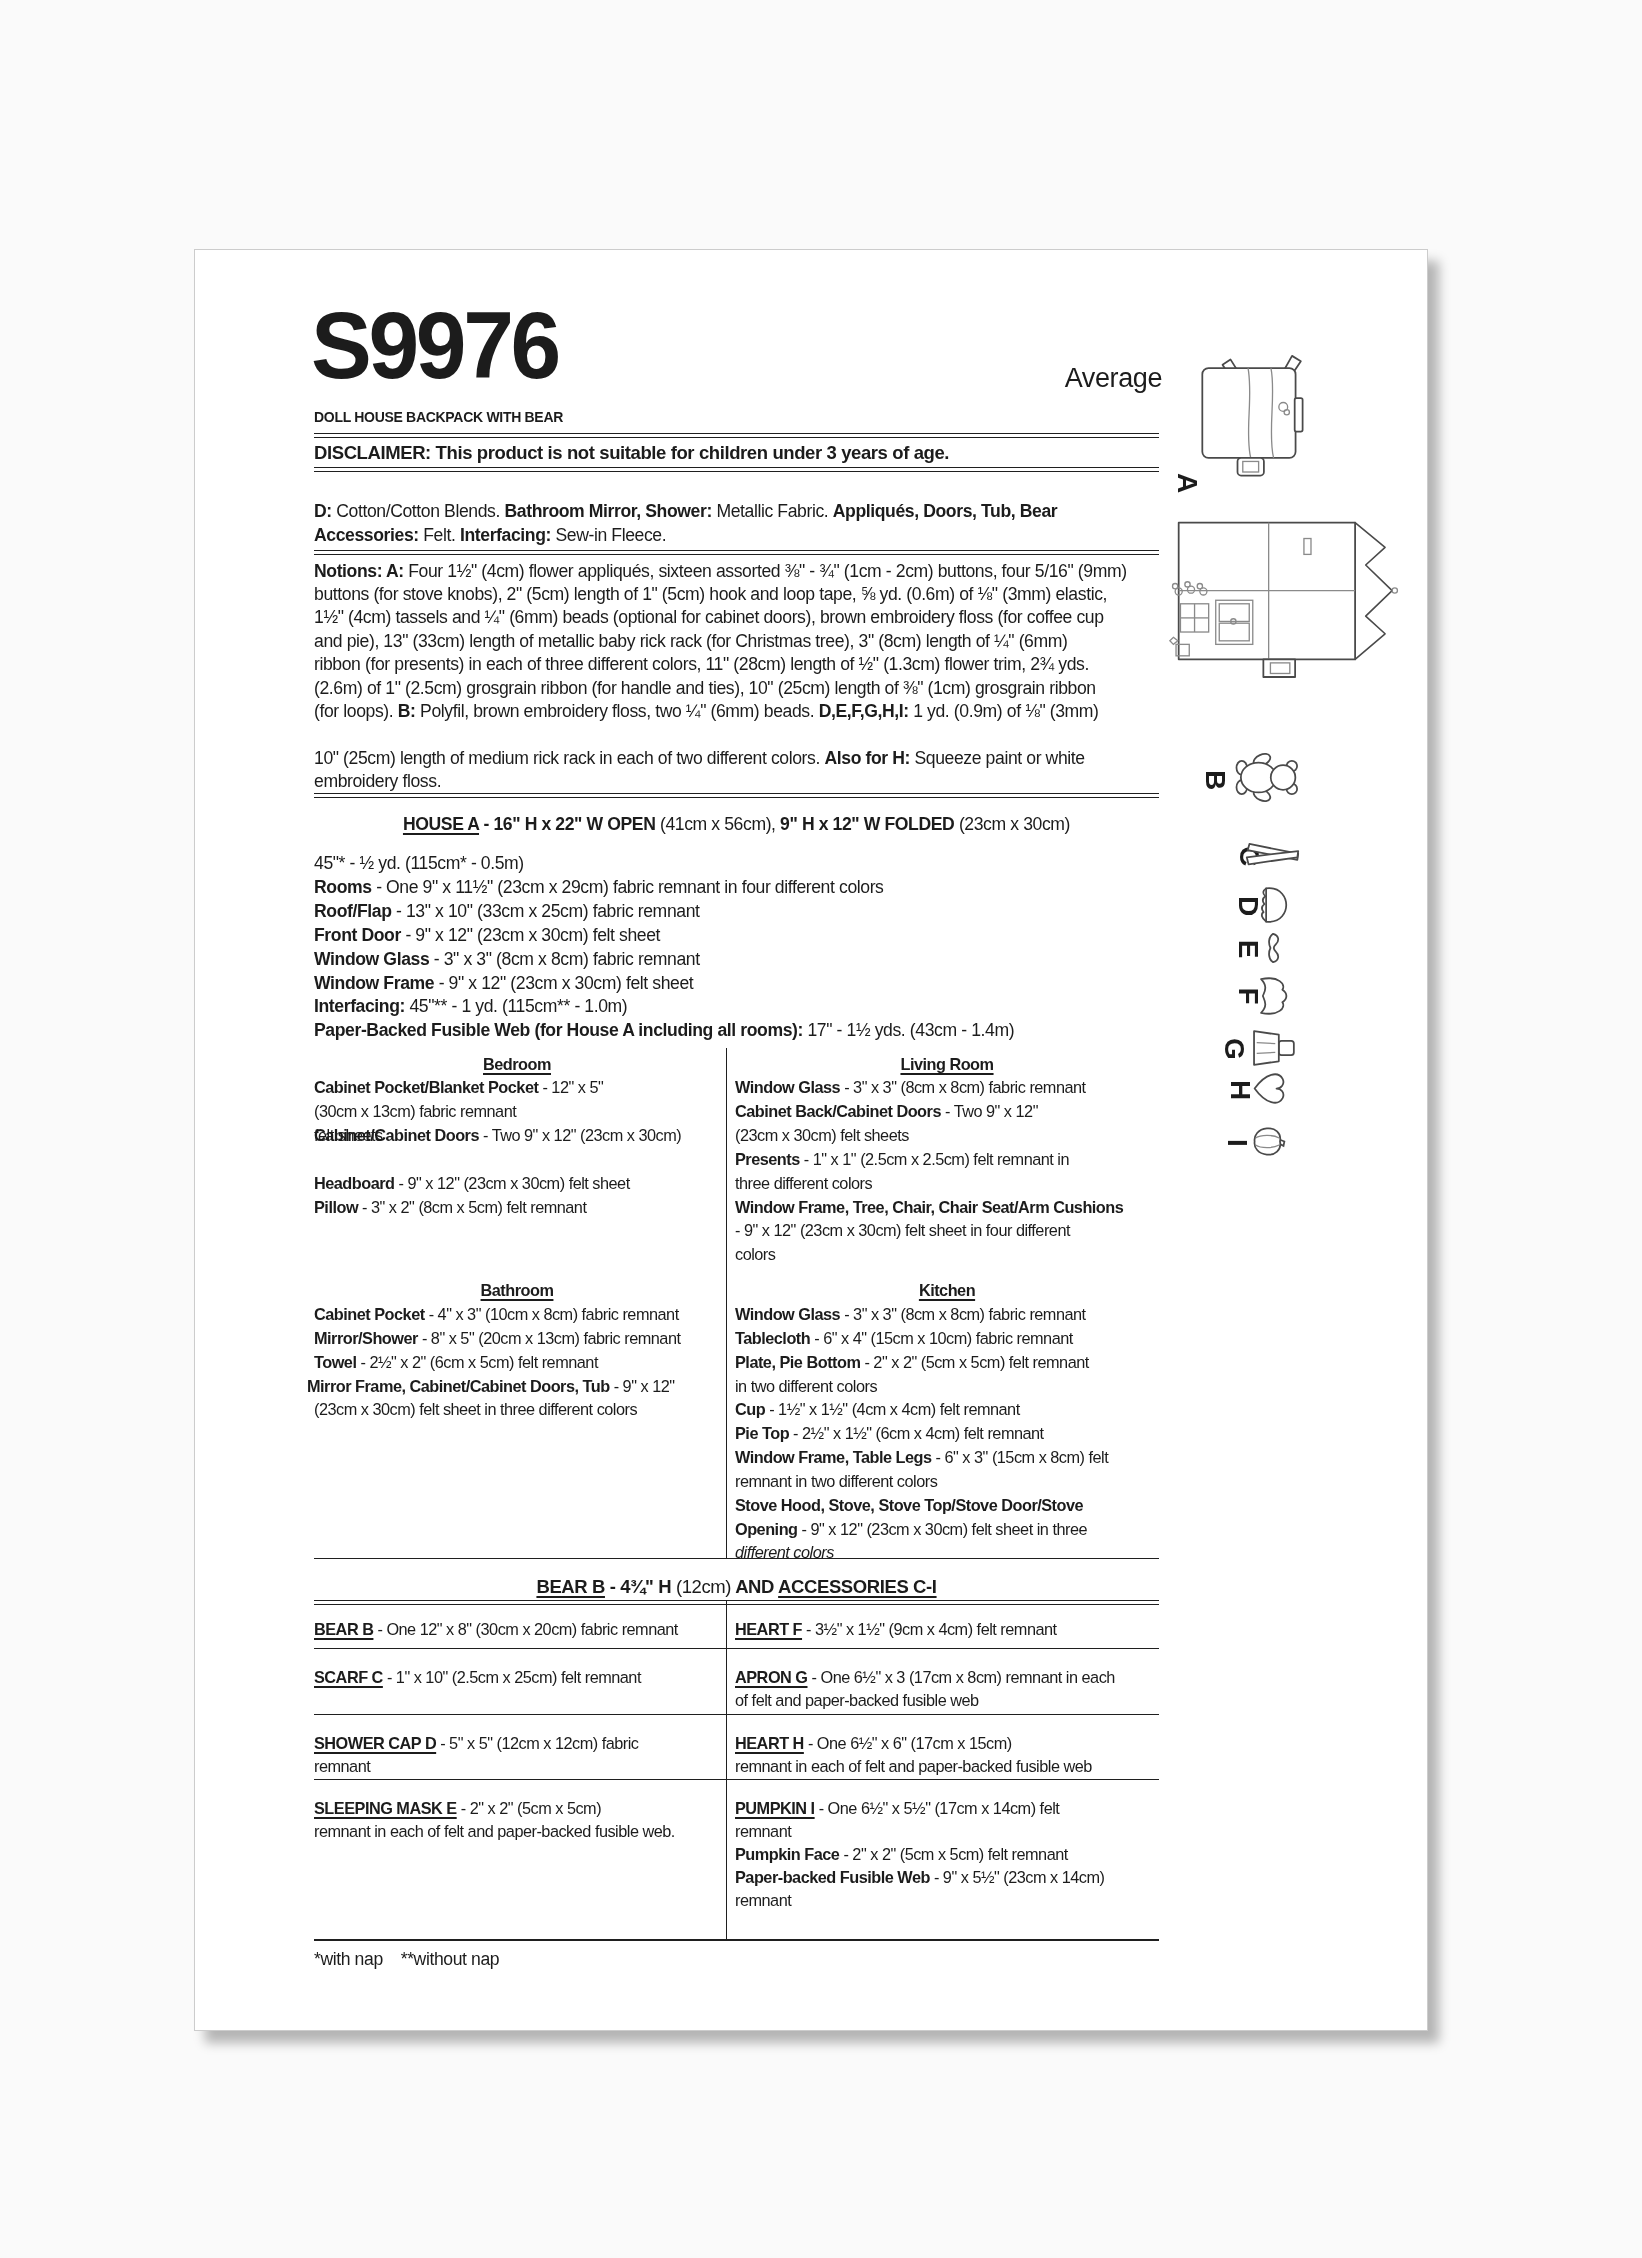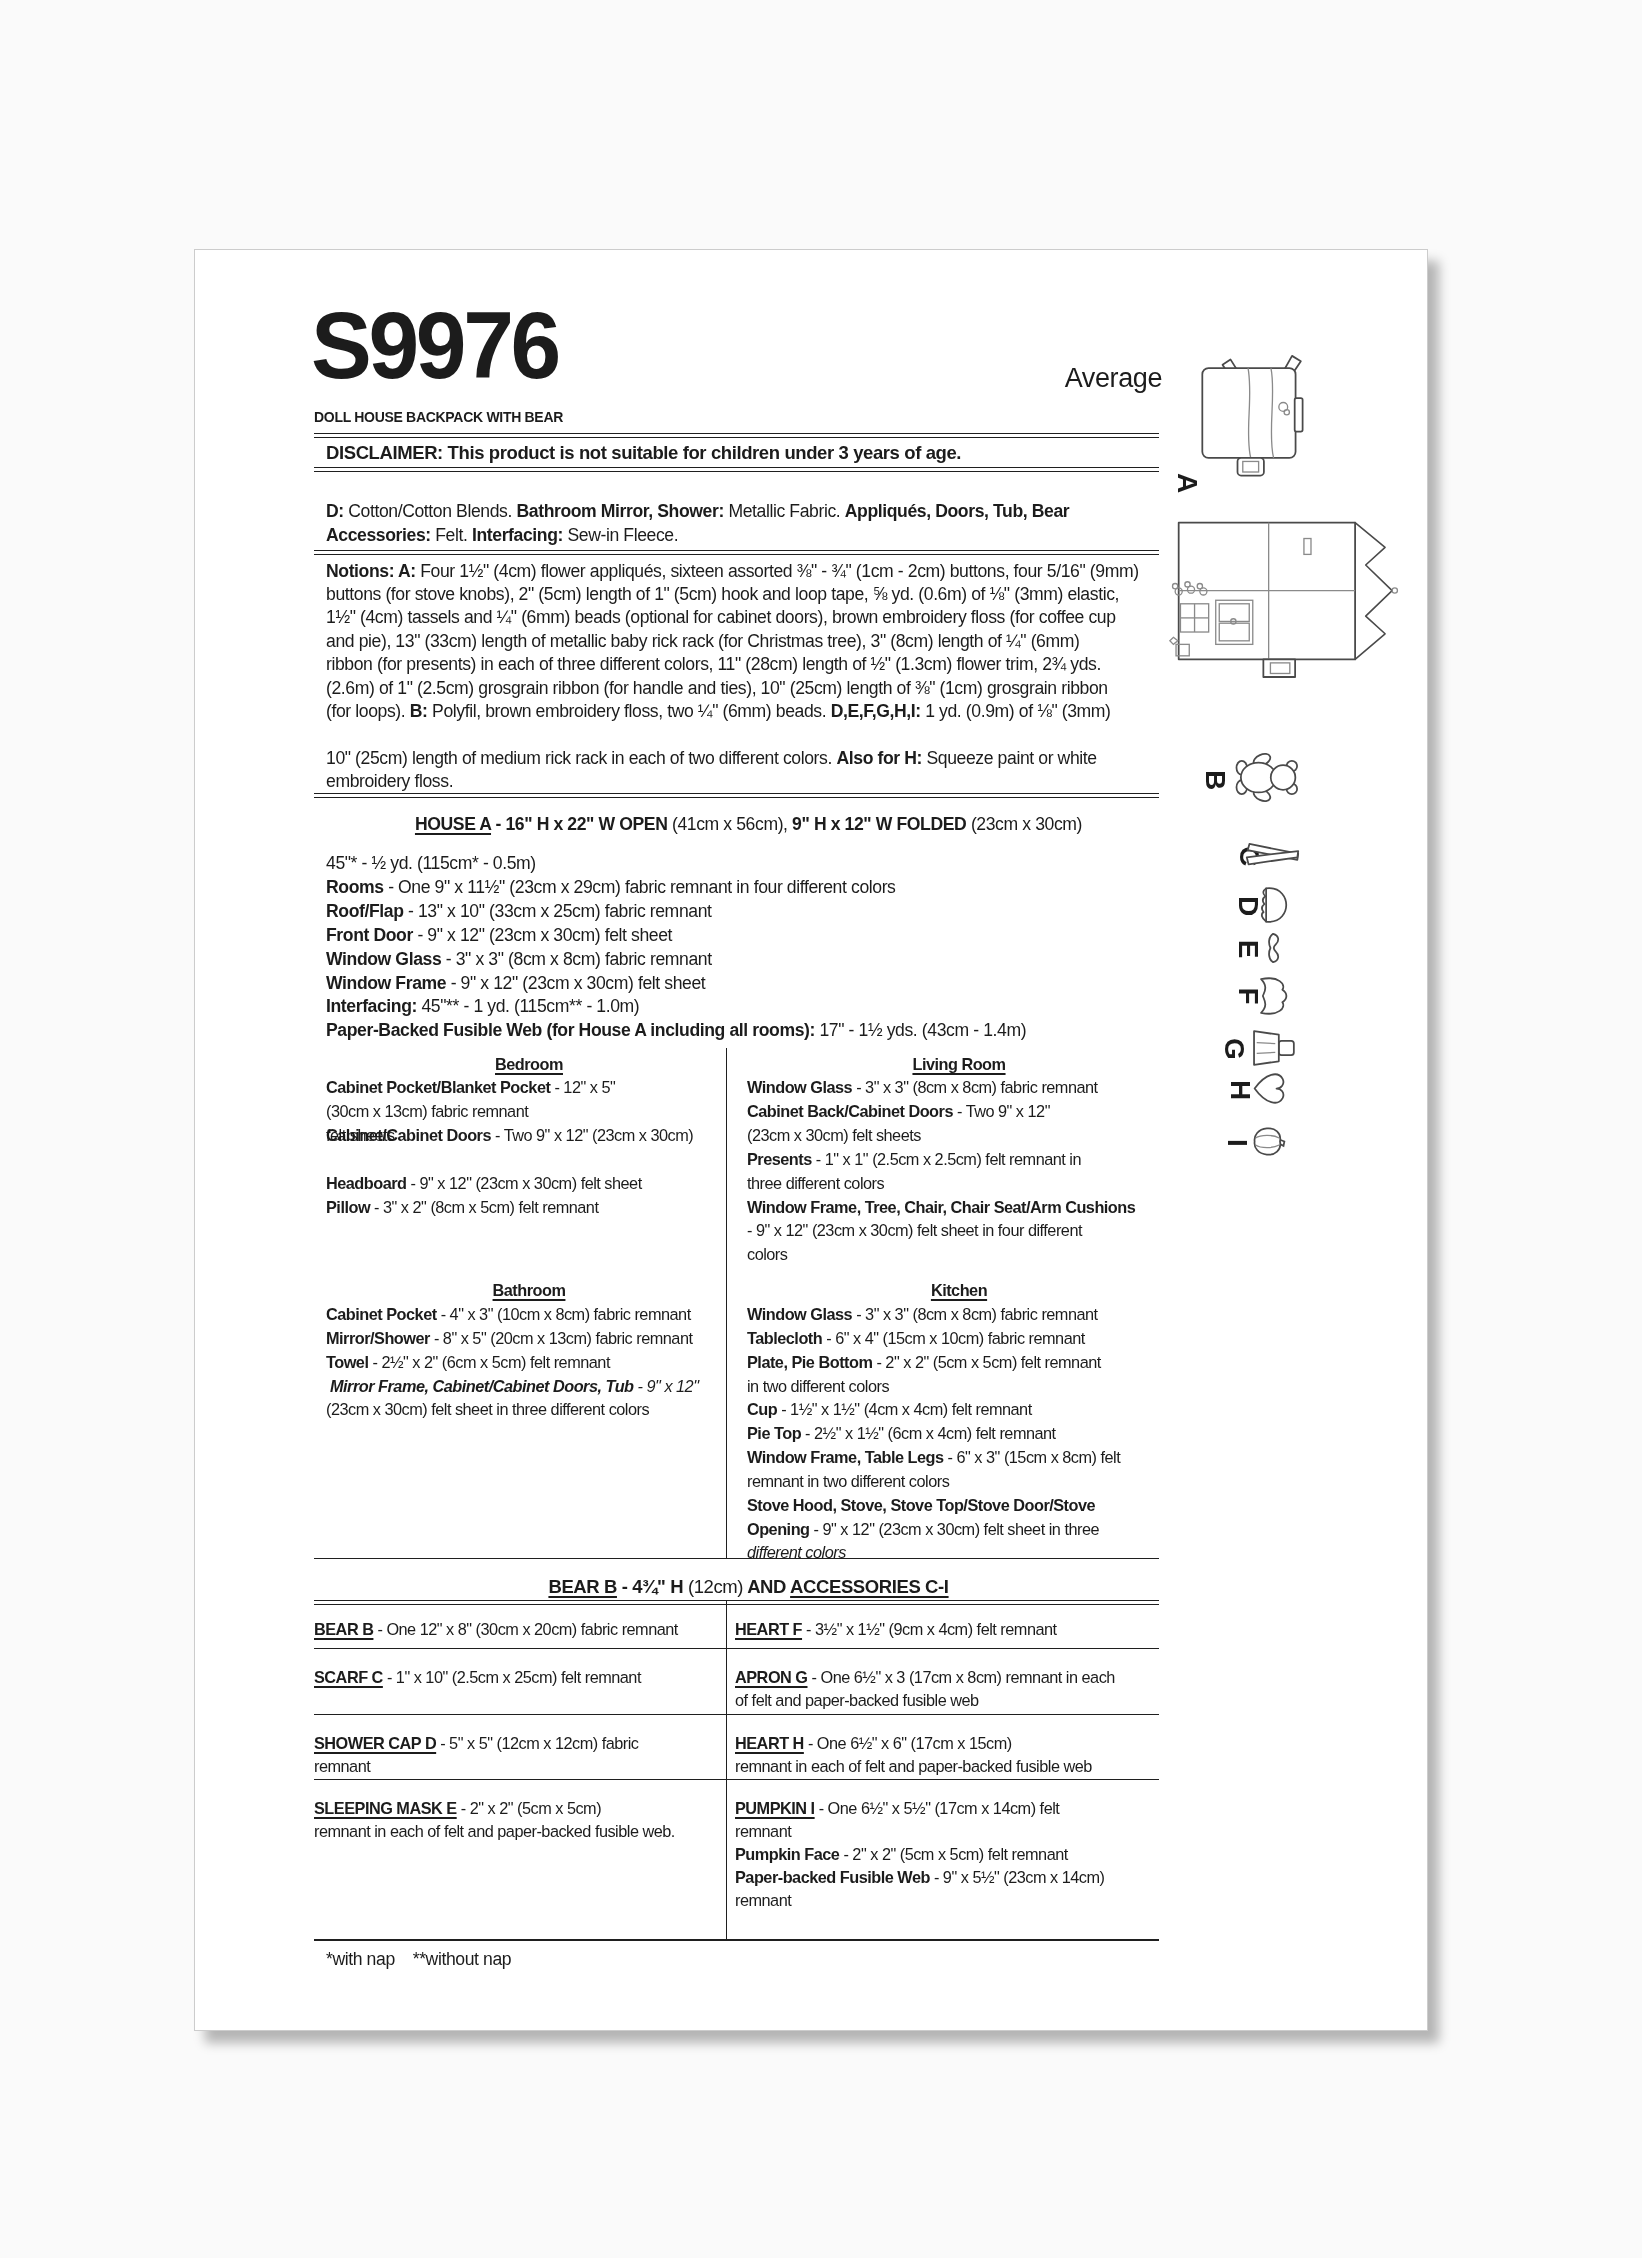--- a/index.html
+++ b/index.html
@@ -8,21 +8,21 @@
     background:#fafafa;
     font-family:"Liberation Sans", sans-serif;
     color:#1c1c1c;
   }
   .page{
     position:absolute;left:194px;top:249px;width:1232px;height:1780px;
     background:#ffffff;border:0.9px solid #cccccc;
     box-shadow:10.6px 12.4px 10.6px rgba(0,0,0,0.28);
   }
   .abs{position:absolute;}
-  .ln{position:absolute;white-space:nowrap;font-size:17.6px;letter-spacing:-0.4px;margin-left:12px;}
+  .ln{position:absolute;white-space:nowrap;font-size:17.6px;letter-spacing:-0.4px;}
   .sm{font-size:16.3px;letter-spacing:-0.5px;}
   .ctr{text-align:center;}
   .b{font-weight:700;}
   .u{text-decoration:underline;text-decoration-thickness:1.8px;text-underline-offset:2.6px;}
   .ruled{position:absolute;height:2.6px;border-top:1.8px solid #1f1f1f;border-bottom:1.8px solid #1f1f1f;}
   .rule1{position:absolute;height:0;border-top:1.8px solid #1f1f1f;}
   .rule3{position:absolute;height:0;border-top:2.6px solid #1f1f1f;}
   .vline{position:absolute;width:0;border-left:1.8px solid #1f1f1f;}
   .cell{position:absolute;font-size:16.3px;letter-spacing:-0.5px;line-height:23px;white-space:pre-wrap;}
   .title{position:absolute;font-weight:700;font-size:95px;letter-spacing:-3.5px;transform:scaleX(0.96);transform-origin:left top;}
@@ -90,21 +90,21 @@
   <div class="ln sm" style="left:540px;top:900px;"><span class="b">Presents</span><span> - 1" x 1" (2.5cm x 2.5cm) felt remnant in</span></div>
   <div class="ln sm" style="left:540px;top:924px;"><span>three different colors</span></div>
   <div class="ln sm" style="left:540px;top:948px;"><span class="b">Window Frame, Tree, Chair, Chair Seat/Arm Cushions</span></div>
   <div class="ln sm" style="left:540px;top:971px;"><span>- 9" x 12" (23cm x 30cm) felt sheet in four different</span></div>
   <div class="ln sm" style="left:540px;top:995px;"><span>colors</span></div>
 
   <div class="ln sm ctr b u" style="left:119px;top:1031px;width:406px;">Bathroom</div>
   <div class="ln sm" style="left:119px;top:1055px;"><span class="b">Cabinet Pocket</span><span> - 4" x 3" (10cm x 8cm) fabric remnant</span></div>
   <div class="ln sm" style="left:119px;top:1079px;"><span class="b">Mirror/Shower</span><span> - 8" x 5" (20cm x 13cm) fabric remnant</span></div>
   <div class="ln sm" style="left:119px;top:1103px;"><span class="b">Towel</span><span> - 2½" x 2" (6cm x 5cm) felt remnant</span></div>
-  <div class="ln sm" style="left:123px;top:1127px;font-style:italic;"><span class="b">Mirror Frame, Cabinet/Cabinet Doors, Tub</span><span> - 9" x 12"</span></div>
+  <div class="ln sm" style="left:112px;top:1127px;"><span class="b">Mirror Frame, Cabinet/Cabinet Doors, Tub</span><span> - 9" x 12"</span></div>
   <div class="ln sm" style="left:119px;top:1150px;"><span>(23cm x 30cm) felt sheet in three different colors</span></div>
 
   <div class="ln sm ctr b u" style="left:540px;top:1031px;width:424px;">Kitchen</div>
   <div class="ln sm" style="left:540px;top:1055px;"><span class="b">Window Glass</span><span> - 3" x 3" (8cm x 8cm) fabric remnant</span></div>
   <div class="ln sm" style="left:540px;top:1079px;"><span class="b">Tablecloth</span><span> - 6" x 4" (15cm x 10cm) fabric remnant</span></div>
   <div class="ln sm" style="left:540px;top:1103px;"><span class="b">Plate, Pie Bottom</span><span> - 2" x 2" (5cm x 5cm) felt remnant</span></div>
   <div class="ln sm" style="left:540px;top:1127px;"><span>in two different colors</span></div>
   <div class="ln sm" style="left:540px;top:1150px;"><span class="b">Cup</span><span> - 1½" x 1½" (4cm x 4cm) felt remnant</span></div>
   <div class="ln sm" style="left:540px;top:1174px;"><span class="b">Pie Top</span><span> - 2½" x 1½" (6cm x 4cm) felt remnant</span></div>
   <div class="ln sm" style="left:540px;top:1198px;"><span class="b">Window Frame, Table Legs</span><span> - 6" x 3" (15cm x 8cm) felt</span></div>

